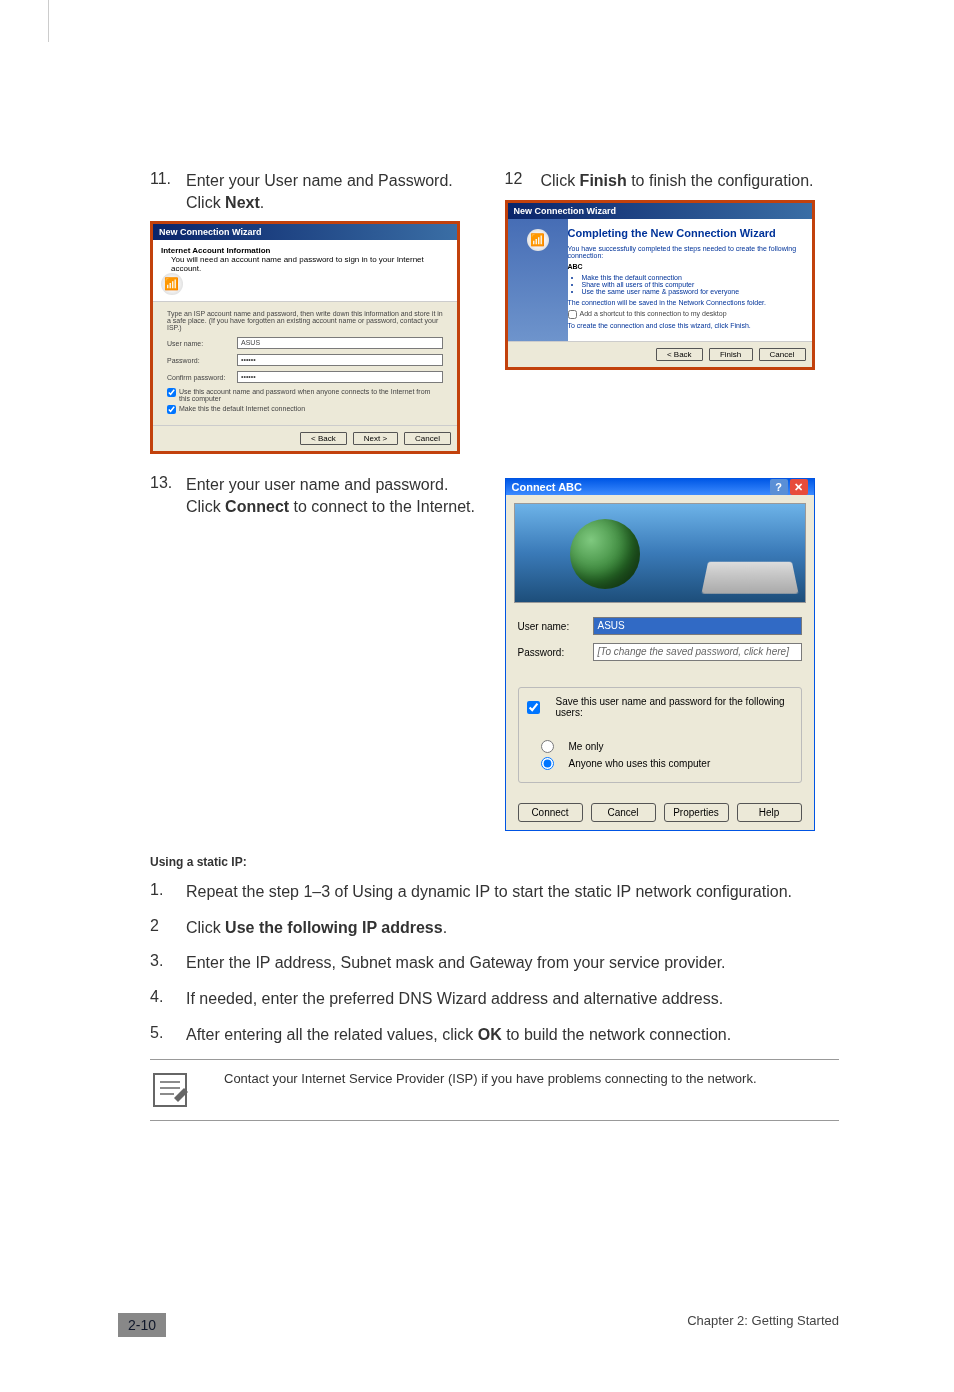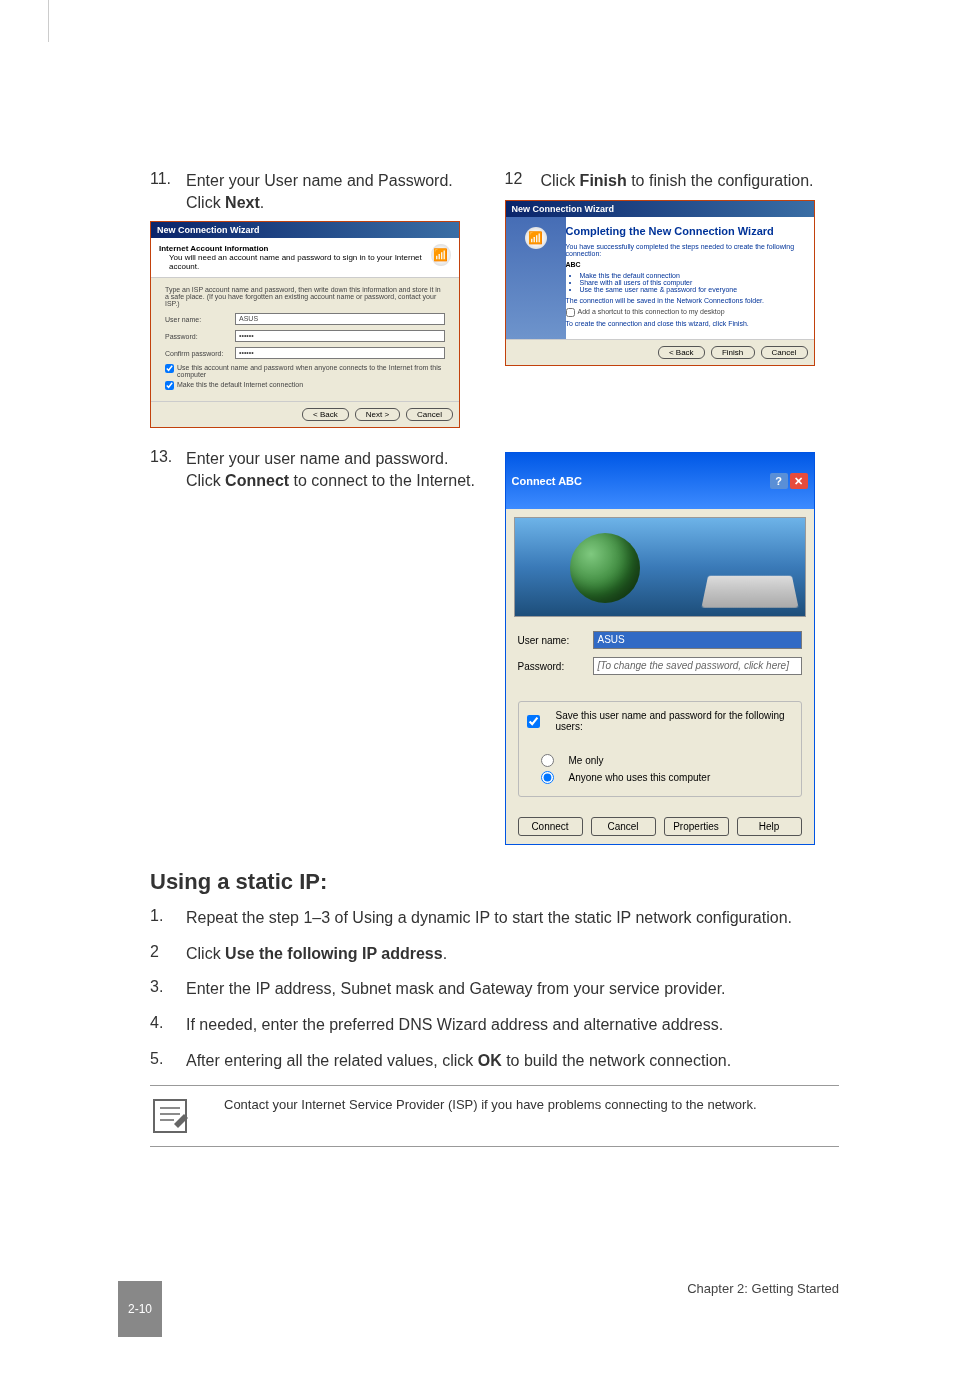--- a/index.html
+++ b/index.html
@@ -49,39 +49,40 @@
     }
     .step-text {
       font-size: 16px;
       color: #333;
       line-height: 1.35;
     }
     .step-text b {
       font-weight: bold;
     }
     .wizard-window {
-      border: 1px solid #c2410c;
+      border: 3px solid #c2410c;
       width: 310px;
       background: #ece9d8;
       font-size: 8px;
       margin-top: 4px;
     }
     .wizard-title {
       background: linear-gradient(to right, #0a246a, #3a6ea5);
       color: #fff;
       padding: 3px 6px;
       font-size: 9px;
       font-weight: bold;
     }
     .wizard-header {
       background: #fff;
       padding: 6px 8px;
       display: flex;
       justify-content: space-between;
       border-bottom: 1px solid #ccc;
+      flex-direction: column;
     }
     .wizard-header-text {
       font-size: 8px;
       color: #000;
     }
     .wizard-header-text .hd-bold {
       font-weight: bold;
     }
     .wizard-header-icon {
       width: 22px;
@@ -138,21 +139,21 @@
       padding: 6px;
       display: flex;
       justify-content: flex-end;
       gap: 6px;
     }
     .wiz-btn {
       font-size: 8px;
       padding: 1px 10px;
       border: 1px solid #555;
       background: #ece9d8;
-      border-radius: 6px;
+      border-radius: 1px;
       min-width: 44px;
       text-align: center;
     }
     
     .wizard12-body {
       display: flex;
       background: #fff;
     }
     .wizard12-side {
       width: 60px;
@@ -191,21 +192,21 @@
     .connect-window {
       border: 1px solid #0054e3;
       width: 310px;
       background: #ece9d8;
       font-size: 10px;
       margin-top: 4px;
     }
     .connect-title {
       background: linear-gradient(to bottom, #0058e6, #3d8bff);
       color: #fff;
-      padding: 20px 6px;
+      padding: 0 6px;
       font-size: 11px;
       font-weight: bold;
       display: flex;
       justify-content: space-between;
       align-items: center;
     }
     .connect-title-btns {
       display: flex;
       gap: 2px;
     }
@@ -308,21 +309,21 @@
       flex: 1;
       font-size: 10px;
       padding: 3px 0;
       border: 1px solid #555;
       background: #ece9d8;
       border-radius: 3px;
       text-align: center;
     }
     
     .section-h {
-      font-size: 22px;
+      font-size: 12px;
       font-weight: bold;
       color: #333;
       margin-top: 24px;
       margin-bottom: 12px;
       font-family: "Myriad Pro", "Segoe UI", sans-serif;
     }
     .numbered {
       margin-bottom: 14px;
     }
     .numbered .step-num {
@@ -359,23 +360,23 @@
       bottom: 55px;
       left: 118px;
       right: 115px;
       display: flex;
       justify-content: space-between;
       font-size: 13px;
       color: #444;
     }
     .page-footer .pg-num {
       background: #888;
-      color: #ffffff;
-      padding: 21px 10px;
-      font-size: 12px;
+      color: #0f172a;
+      padding: 4px 10px;
+      font-size: 14px;
     }
   </style>
 </head>
 <body>
 
 <div class="page">
   <div class="page-left-line"></div>
 
   <div class="two-col">
     <div class="col">

